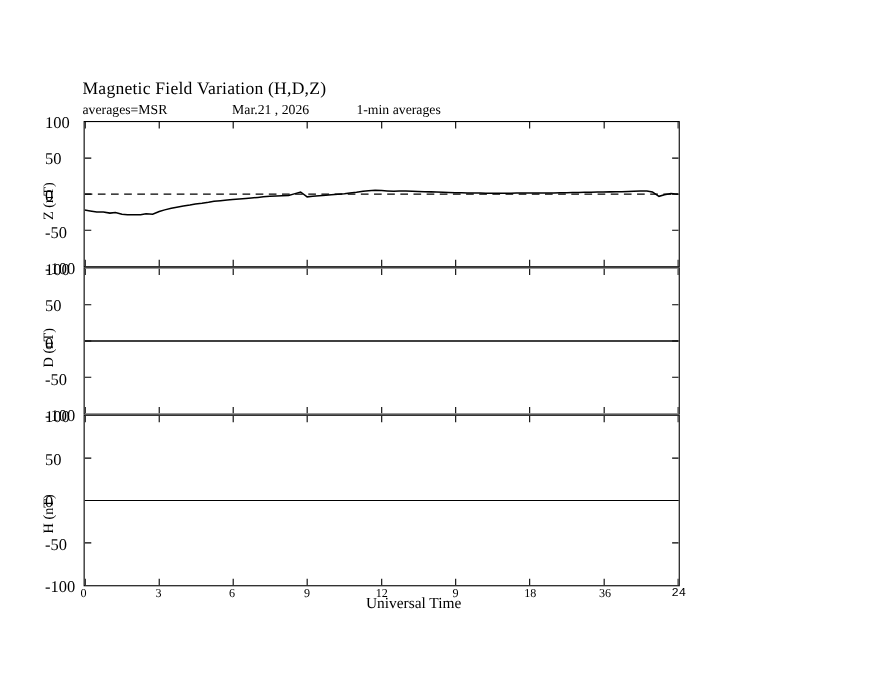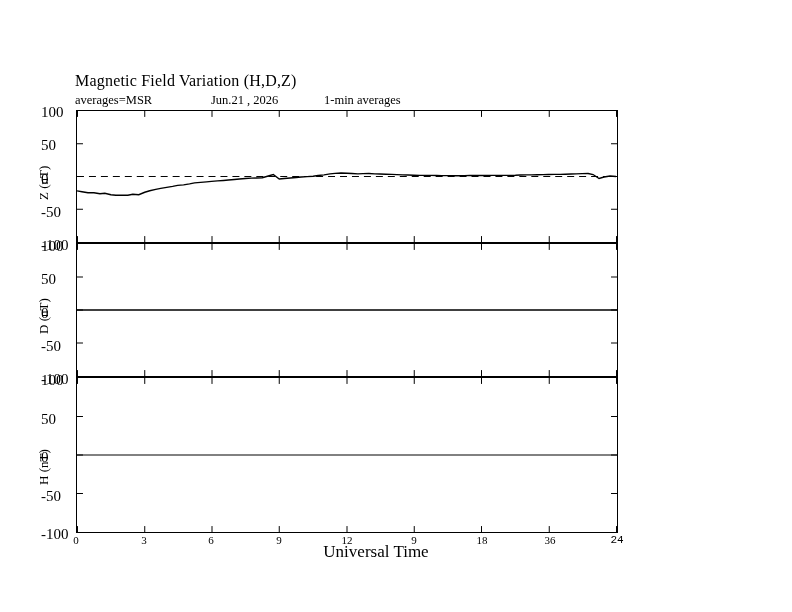--- a/index.html
+++ b/index.html
@@ -78,34 +78,34 @@
     text-align: center;
     width: 30px;
     white-space: nowrap;
   }
   .xlabel {
     position: absolute;
     left: 0;
     width: 792px;
     top: 542px;
     text-align: center;
-    font-size: 17px;
+    font-size: 14px;
   }
   .xlabel span { margin-left: -40px; }
 </style>
 </head>
 <body>
 
 <div id="stage">
 
   <div class="title">Magnetic Field Variation (H,D,Z)</div>
 
   <div class="subtitle-row">
     <span class="s-station">averages=MSR</span>
-    <span class="s-date">Jun.21 , 2026</span>
+    <span class="s-date">Mar.21 , 2026</span>
     <span class="s-avg">1-min averages</span>
   </div>
 
   <div class="plot" id="panel-z">
     <svg viewBox="0 0 542 133" preserveAspectRatio="none">
 
       <g stroke="#000" stroke-width="1">
         <line x1="0.5" y1="0" x2="0.5" y2="6"></line>
         <line x1="68" y1="0" x2="68" y2="6"></line>
         <line x1="135.5" y1="0" x2="135.5" y2="6"></line>

